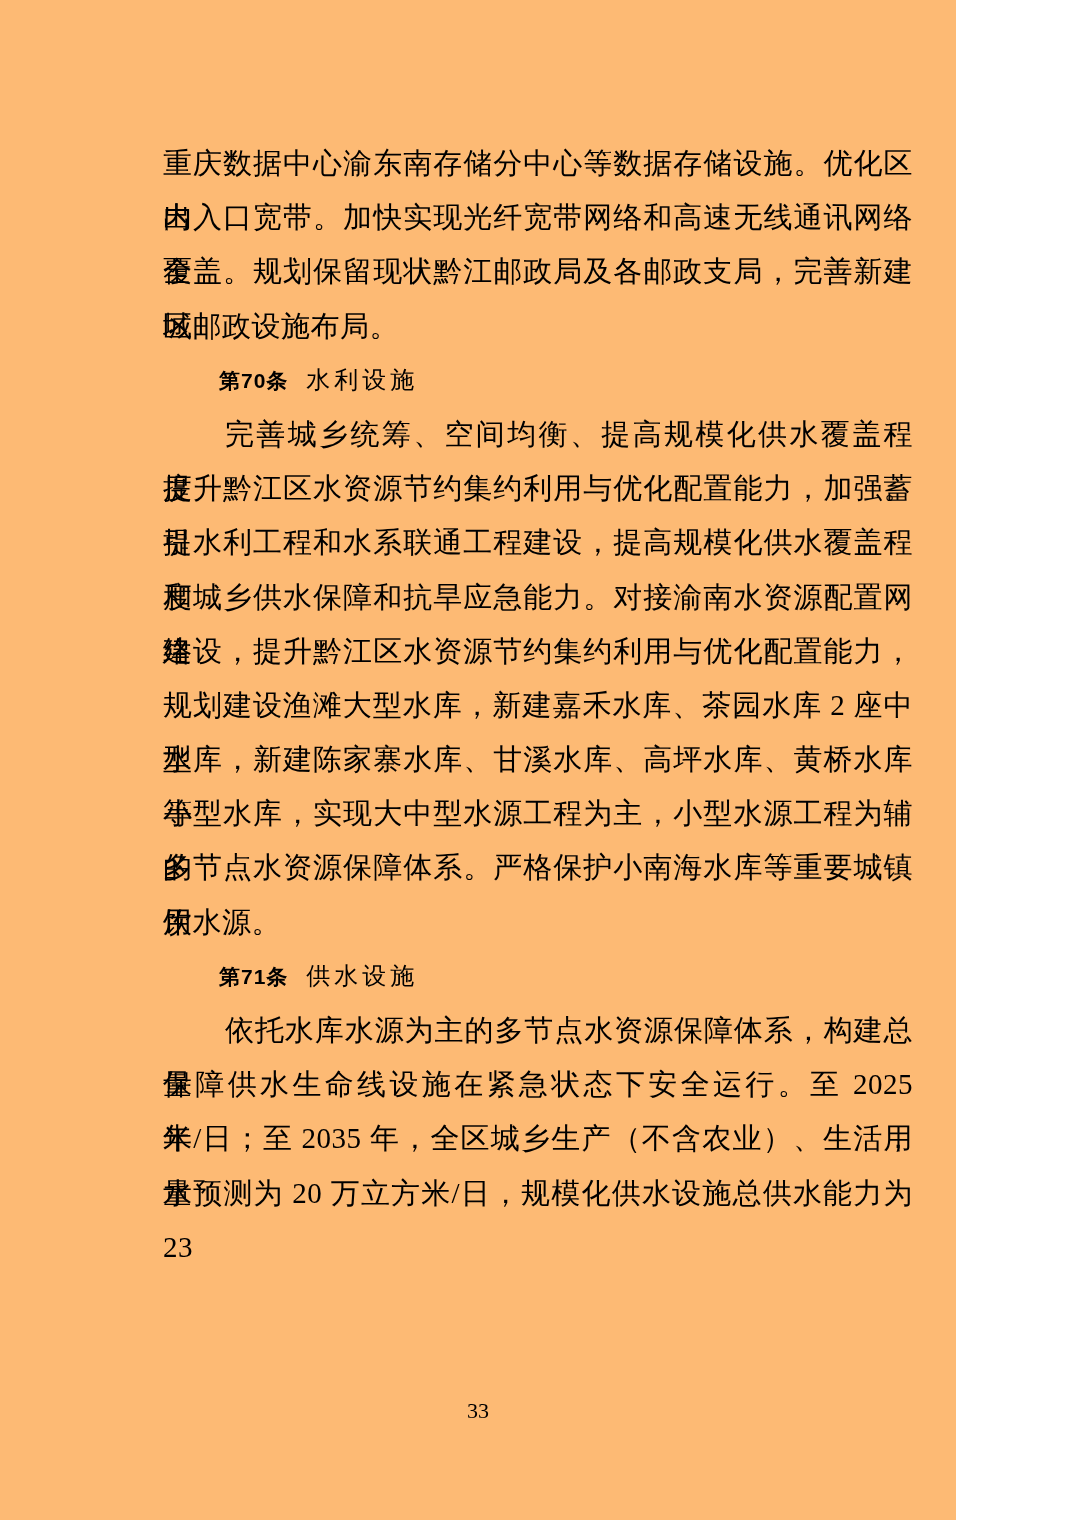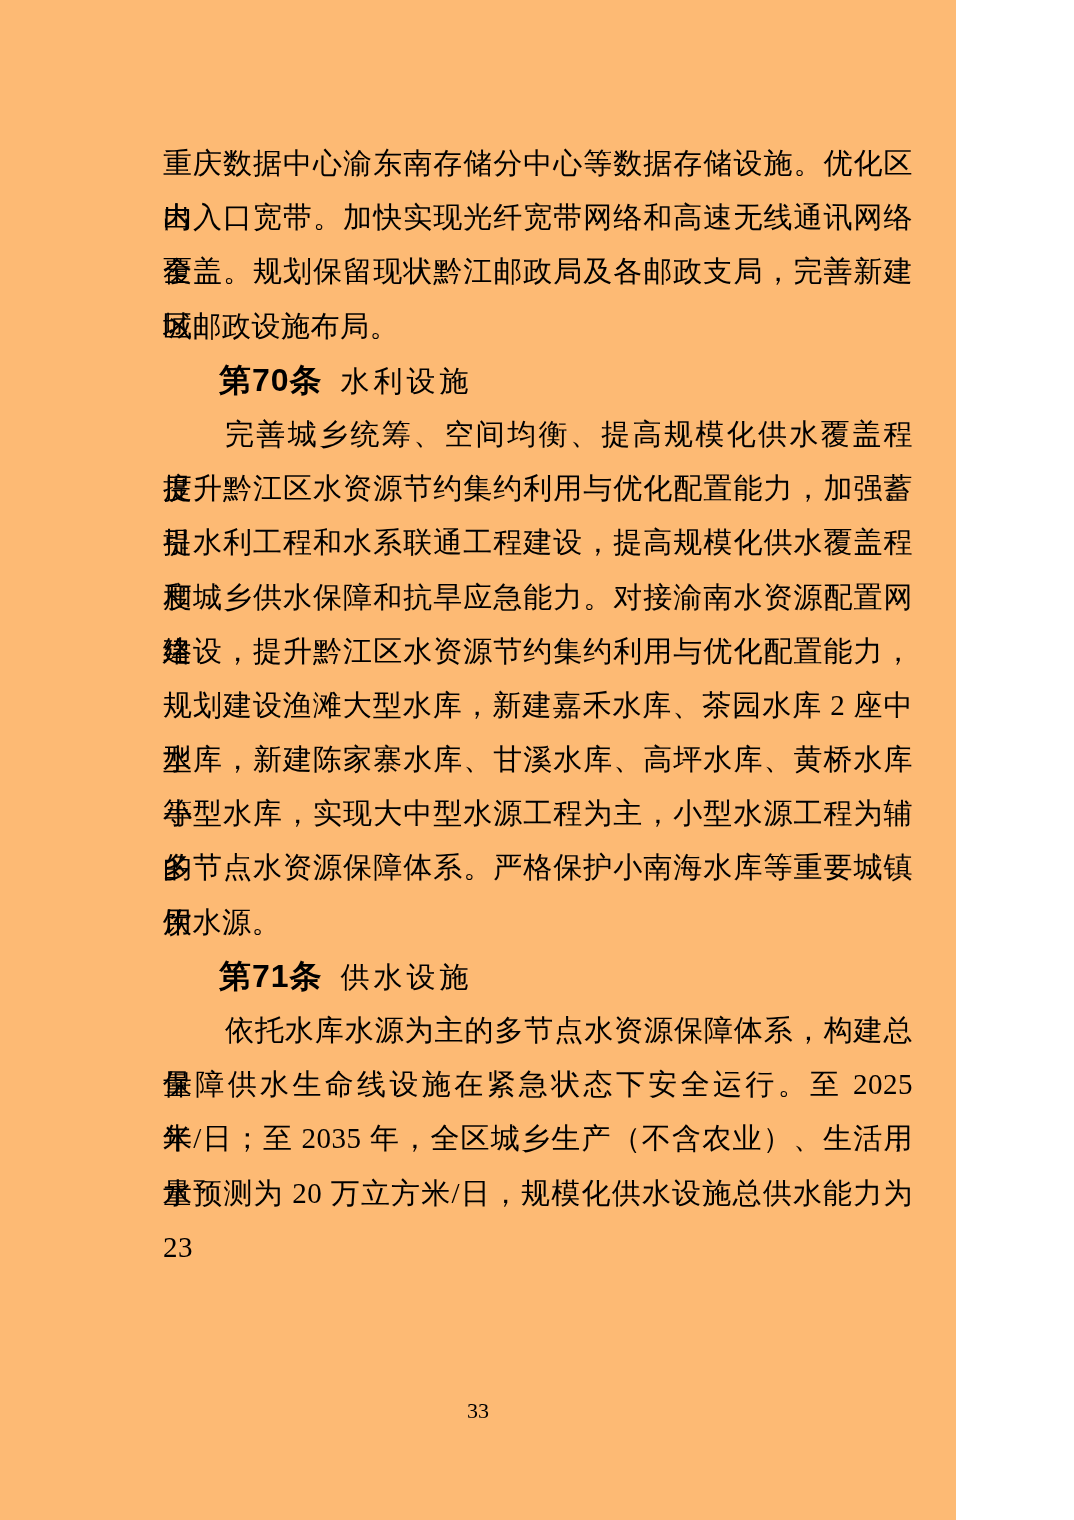--- a/index.html
+++ b/index.html
@@ -38,25 +38,25 @@
   }
   .heading {
     height: 54.2px;
     line-height: 54.2px;
     padding-left: 56px;
     white-space: nowrap;
   }
   .heading .article-no {
     font-family: "Liberation Sans", "DejaVu Sans", sans-serif;
     font-weight: 700;
-    font-size: 32px;
+    font-size: 21px;
     letter-spacing: 1px;
   }
   .heading .article-title {
-    font-size: 29px;
+    font-size: 24px;
     margin-left: 18px;
     letter-spacing: 4px;
   }
   .pageno {
     position: absolute;
     top: 1396px;
     left: 0;
     width: 100%;
     text-align: center;
     font-size: 22px;

